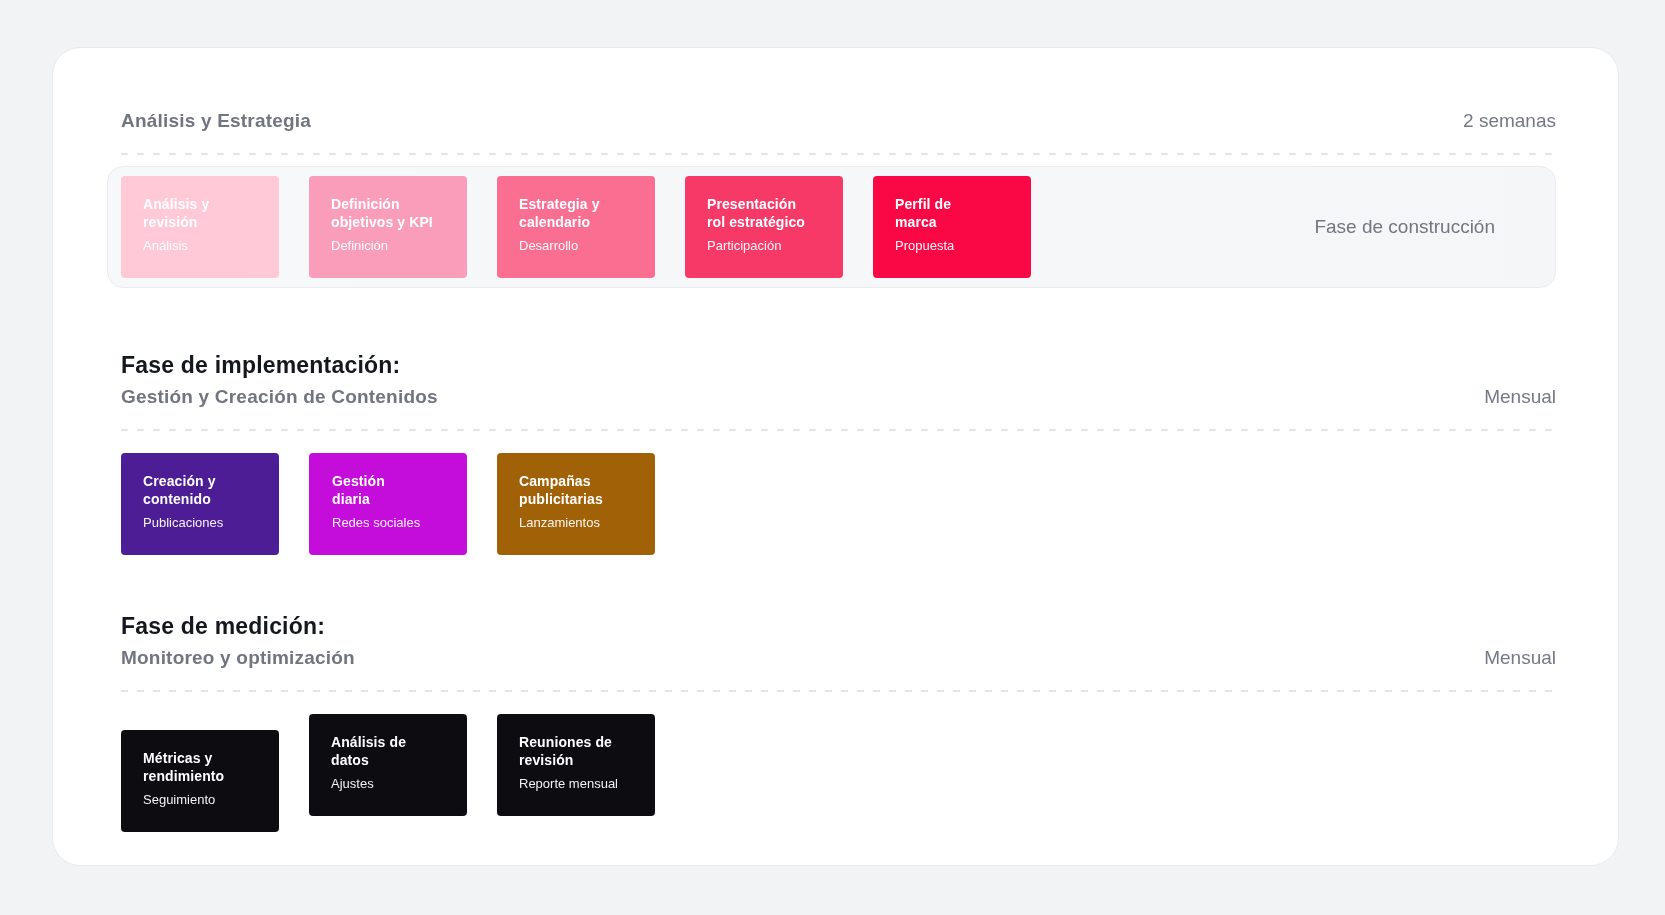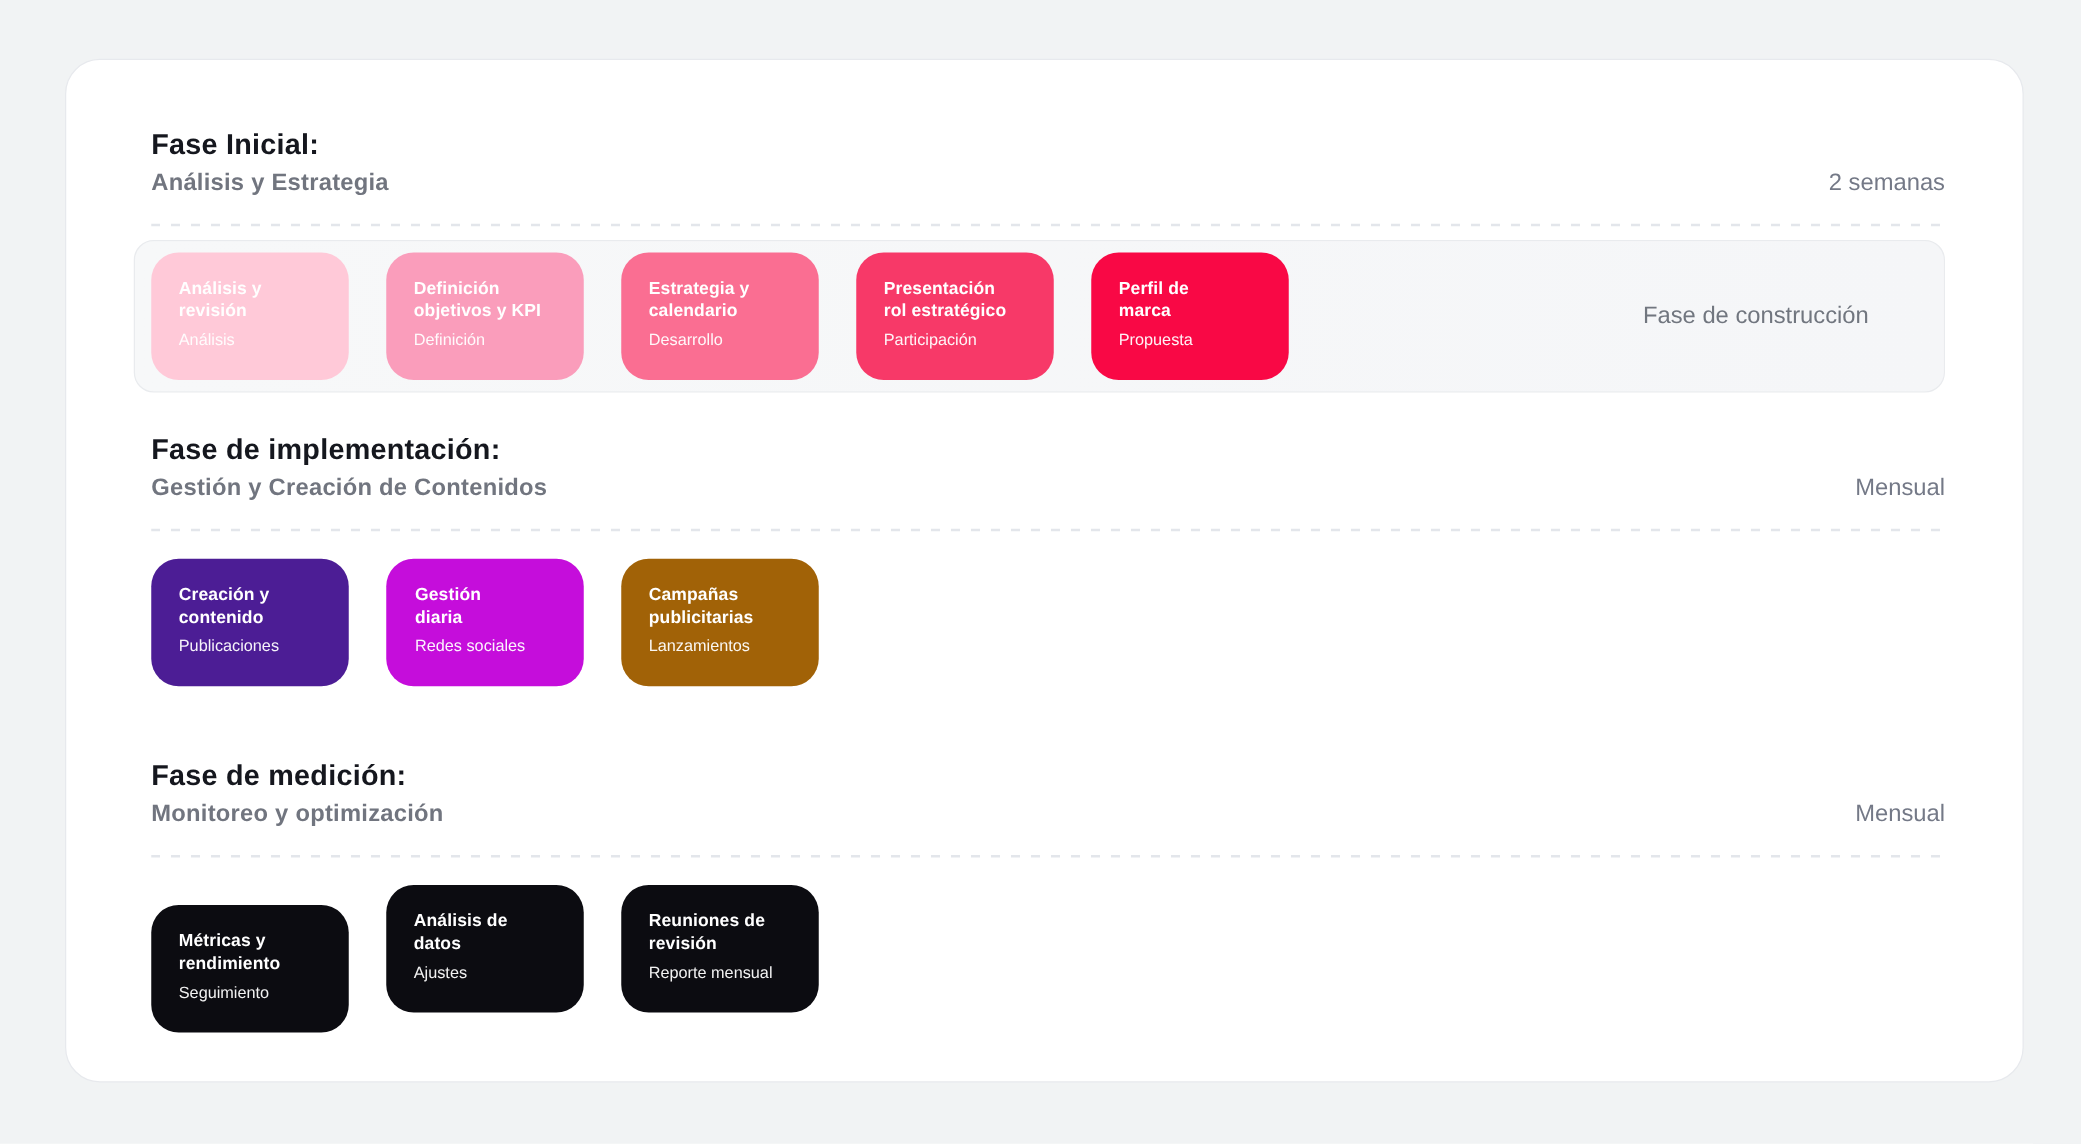--- a/index.html
+++ b/index.html
@@ -13,21 +13,21 @@
   }
   .board {
     position: absolute;
     left: 52px; top: 47px; right: 46px; bottom: 49px;
     background: #FFFFFF;
     border: 1px solid #E7E9ED;
     border-radius: 28px;
     padding: 54px 62px 0 68px;
   }
   .section { }
-  .section--implementation { margin-top: 32px; }
+  .section--implementation { margin-top: 64px; }
   .section--measurement  { margin-top: 58px; }
   .phase-title {
     margin: 0;
     font-size: 23px;
     line-height: 26px;
     font-weight: bold;
     color: #15171E;
     letter-spacing: .2px;
   }
   .phase-subrow {
@@ -74,21 +74,21 @@
     white-space: nowrap;
   }
   .cards-row {
     display: flex;
     gap: 30px;
     margin-top: 22px;
   }
   .card {
     width: 158px;
     height: 102px;
-    border-radius: 22px;
+    border-radius: 4px;
     padding: 19px 12px 12px 22px;
     color: #FFFFFF;
     flex: 0 0 auto;
     overflow: hidden;
   }
   .card-title {
     font-size: 14px;
     line-height: 1.3;
     font-weight: bold;
     letter-spacing: .1px;
@@ -100,21 +100,20 @@
     line-height: 1.2;
     color: rgba(255,255,255,.95);
   }
 </style>
 </head>
 <body>
 
 <div class="board">
 
   <section class="section section--initial">
-    <h2 class="phase-title">Fase Inicial:</h2>
     <div class="phase-subrow">
       <div class="phase-subtitle">Análisis y Estrategia</div>
       <div class="phase-duration">2 semanas</div>
     </div>
     <div class="divider"></div>
 
     <div class="track">
       <div class="card" style="background: rgb(255, 201, 216);">
         <div class="card-title">Análisis y
 revisión</div>

